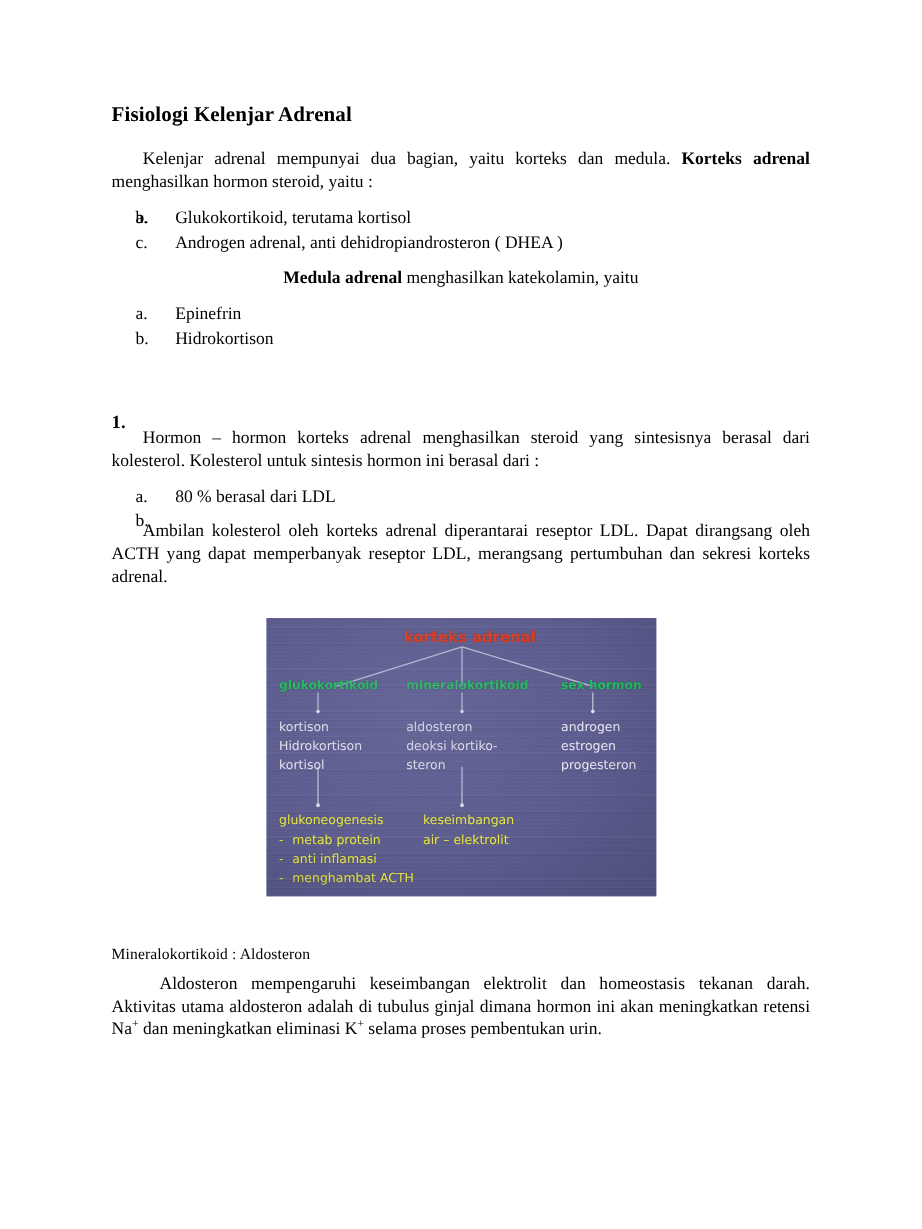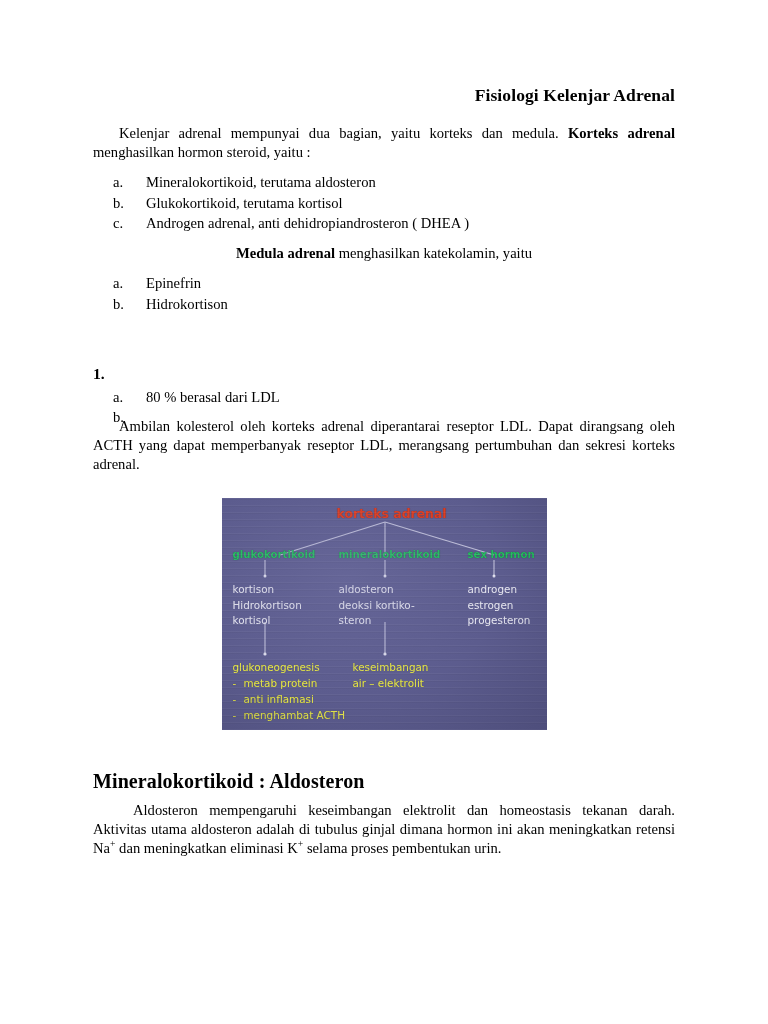--- a/index.html
+++ b/index.html
@@ -25,21 +25,21 @@
   .content {
     position: absolute;
     left: 93px;
     top: 85px;
     width: 582px;
   }
 
   h1.doc-title {
     font-size: 17.5px;
     font-weight: bold;
-    text-align: right;
+    text-align: left;
     margin: 0 0 18px 0;
     letter-spacing: 0.1px;
   }
 
   p.para {
     font-size: 14.6px;
     line-height: 1.30;
     text-align: justify;
     margin: 0 0 2px 0;
     text-indent: 26px;
@@ -80,22 +80,22 @@
     position: relative;
     padding-left: 25px;
   }
   h2.section .num {
     position: absolute;
     left: 0;
     top: 0;
   }
 
   h2.subhead {
-    font-size: 20px;
-    font-weight: bold;
+    font-size: 13px;
+    font-weight: normal;
     margin: 0;
     padding: 0;
     letter-spacing: 0.1px;
   }
 
   .spacer-lg { height: 40px; }
   .spacer-md { height: 22px; }
   .spacer-sm { height: 12px; }
   .spacer-xs { height: 8px; }
 
@@ -183,38 +183,39 @@
 <body>
 
 <div class="page">
   <div class="content">
 
     <h1 class="doc-title">Fisiologi Kelenjar Adrenal</h1>
 
     <p class="para"><span>Kelenjar adrenal mempunyai dua bagian, yaitu korteks dan medula. </span><b>Korteks adrenal</b><span> menghasilkan hormon steroid, yaitu :</span></p>
 
     <ol class="alpha">
-      <li><span class="marker">a.</span><span>Mineralokortikoid, terutama aldosteron</span></li>
+      <li><span class="marker">a.</span></li>
       <li><span class="marker">b.</span><span>Glukokortikoid, terutama kortisol</span></li>
       <li><span class="marker">c.</span><span>Androgen adrenal, anti dehidropiandrosteron ( DHEA )</span></li>
     </ol>
 
     <p class="lead"><b>Medula adrenal</b><span> menghasilkan katekolamin, yaitu</span></p>
 
     <ol class="alpha">
       <li><span class="marker">a.</span><span>Epinefrin</span></li>
       <li><span class="marker">b.</span><span>Hidrokortison</span></li>
     </ol>
 
     <div class="spacer-lg"></div>
 
     <h2 class="section"><span class="num">1.</span></h2>
 
     <div class="spacer-sm"></div>
 
+    <p class="para">Hormon – hormon korteks adrenal menghasilkan steroid yang sintesisnya berasal dari kolesterol. Kolesterol untuk sintesis hormon ini berasal dari :</p>
 
     <ol class="alpha">
       <li><span class="marker">a.</span><span>80 % berasal dari LDL</span></li>
       <li><span class="marker">b.</span></li>
     </ol>
 
     <p class="para">Ambilan kolesterol oleh korteks adrenal diperantarai reseptor LDL. Dapat dirangsang oleh ACTH yang dapat memperbanyak reseptor LDL, merangsang pertumbuhan dan sekresi korteks adrenal.</p>
 
     <div class="spacer-md"></div>
 

